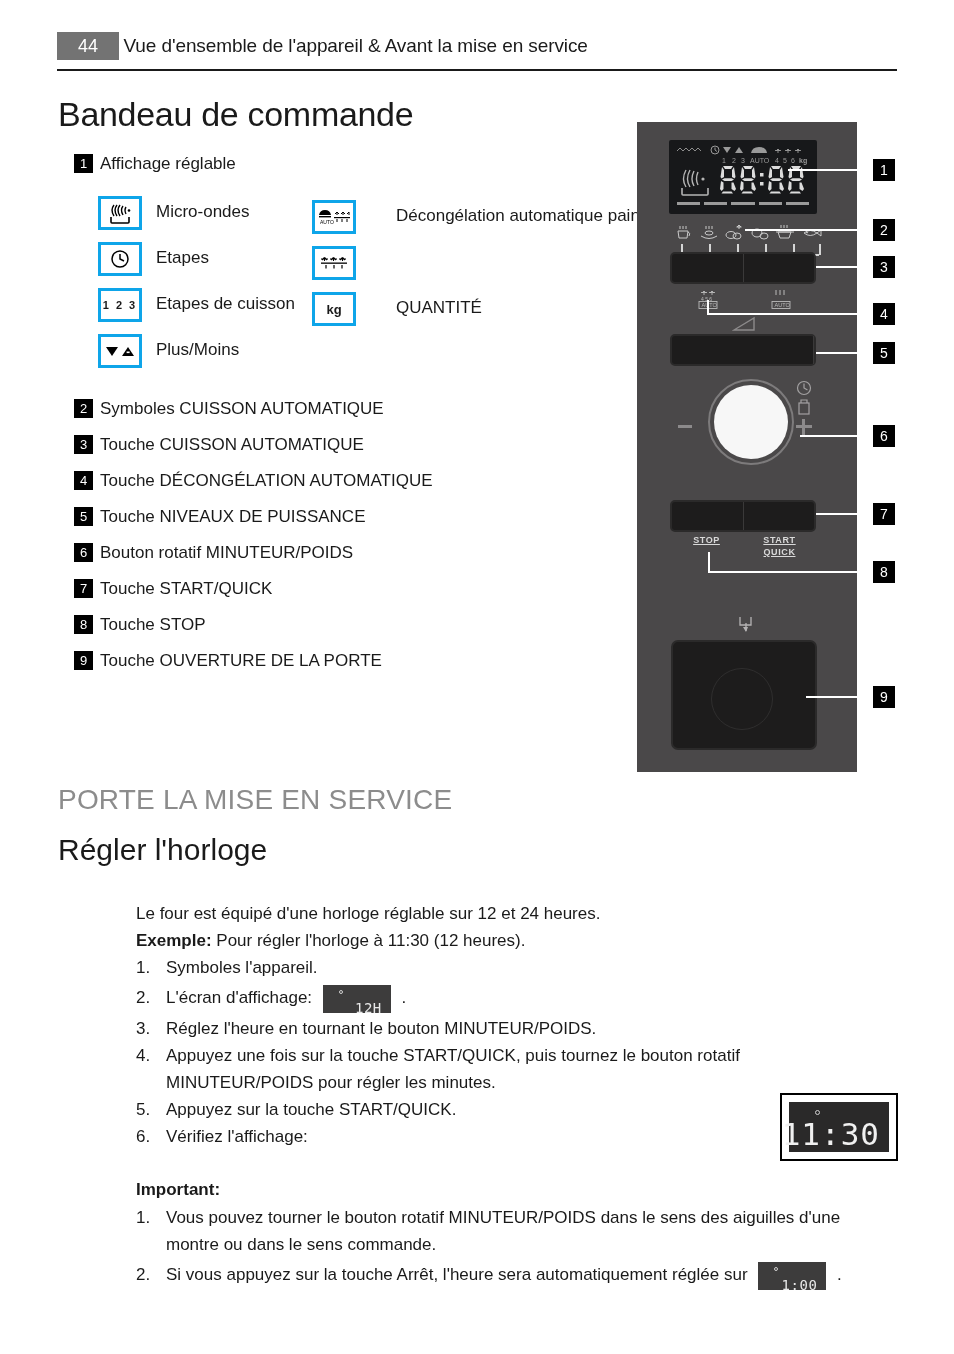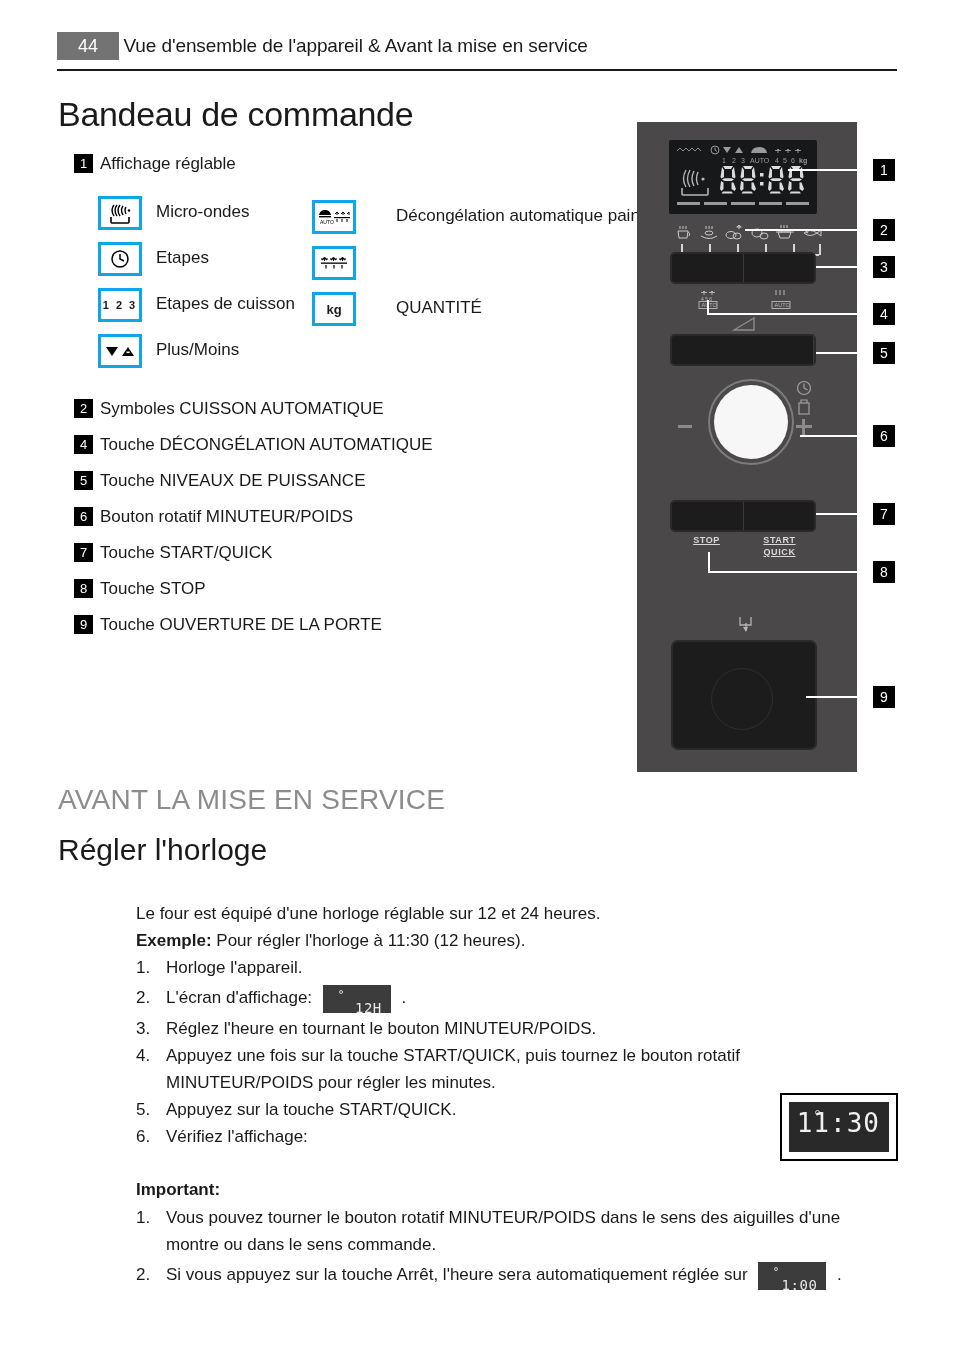--- a/index.html
+++ b/index.html
@@ -264,22 +264,22 @@
   }
   .big-lcd-in {
     width: 100%; height: 100%;
     background: #2a2929; position: relative;
   }
   .big-lcd-in .dot {
     position: absolute; left: 26px; top: 8px;
     width: 5px; height: 5px; border: 1px solid #cfcfcf; border-radius: 50%;
   }
   .big-lcd-in .txt {
-    position: absolute; right: 9px; bottom: 14px;
-    color: #f0f0f0; font-size: 26px;
+    position: absolute; right: 9px; bottom: 0;
+    color: #f0f0f0; font-size: 31px;
     font-family: "DejaVu Sans Mono", monospace;
     letter-spacing: 1px;
   }
 
   .important-block { position: absolute; left: 136px; top: 1176px; width: 760px; font-size: 17px; }
 </style>
 </head>
 <body>
 
 <div class="page-header">
@@ -386,20 +386,23 @@
       <span style="font-size:13px;font-weight:bold;">kg</span>
     </div>
     <div class="ibox-label">QUANTITÉ</div>
   </div>
 
 </div>
 
 <div class="legend-lower">
   <div class="legend-row">
     <span class="num-badge">2</span><span class="lbl">Symboles CUISSON AUTOMATIQUE</span>
+  </div>
+  <div class="legend-row">
+    <span class="num-badge">3</span><span class="lbl">Touche CUISSON AUTOMATIQUE</span>
   </div>
   <div class="legend-row">
     <span class="num-badge">4</span><span class="lbl">Touche DÉCONGÉLATION AUTOMATIQUE</span>
   </div>
   <div class="legend-row">
     <span class="num-badge">5</span><span class="lbl">Touche NIVEAUX DE PUISSANCE</span>
   </div>
   <div class="legend-row">
     <span class="num-badge">6</span><span class="lbl">Bouton rotatif MINUTEUR/POIDS</span>
   </div>
@@ -670,33 +673,33 @@
 <div class="callout-num" style="left:873px; top:503px;">7</div>
 <div class="callout-line" style="left:816px; top:513px; width:57px;"></div>
 
 <div class="callout-num" style="left:873px; top:561px;">8</div>
 <div class="callout-line" style="left:708px; top:571px; width:165px;"></div>
 <div class="callout-elbow" style="left:708px; top:552px; height:20px;"></div>
 
 <div class="callout-num" style="left:873px; top:686px;">9</div>
 <div class="callout-line" style="left:806px; top:696px; width:67px;"></div>
 
-<div class="section-kicker">AVANT LA MISE EN SERVICE</div>
+<div class="section-kicker">PORTE LA MISE EN SERVICE</div>
 <div class="section-title">Régler l'horloge</div>
 
 <div class="body-copy">
   <div class="bc-line">Le four est équipé d'une horloge réglable sur 12 et 24 heures.</div>
   <div class="bc-line">
     <span class="bold">Exemple:</span>
     <span>Pour régler l'horloge à 11:30 (12 heures).</span>
   </div>
   <ol class="olist">
     <li>
       <span class="mk">1.</span>
-      <span>Horloge l'appareil.</span>
+      <span>Symboles l'appareil.</span>
     </li>
     <li style="line-height:34px;">
       <span class="mk">2.</span>
       <span>L'écran d'affichage:</span>
       <span class="inline-lcd">
         <span class="dot"></span>
         <span class="txt">12H</span>
       </span>
       <span>.</span>
     </li>

